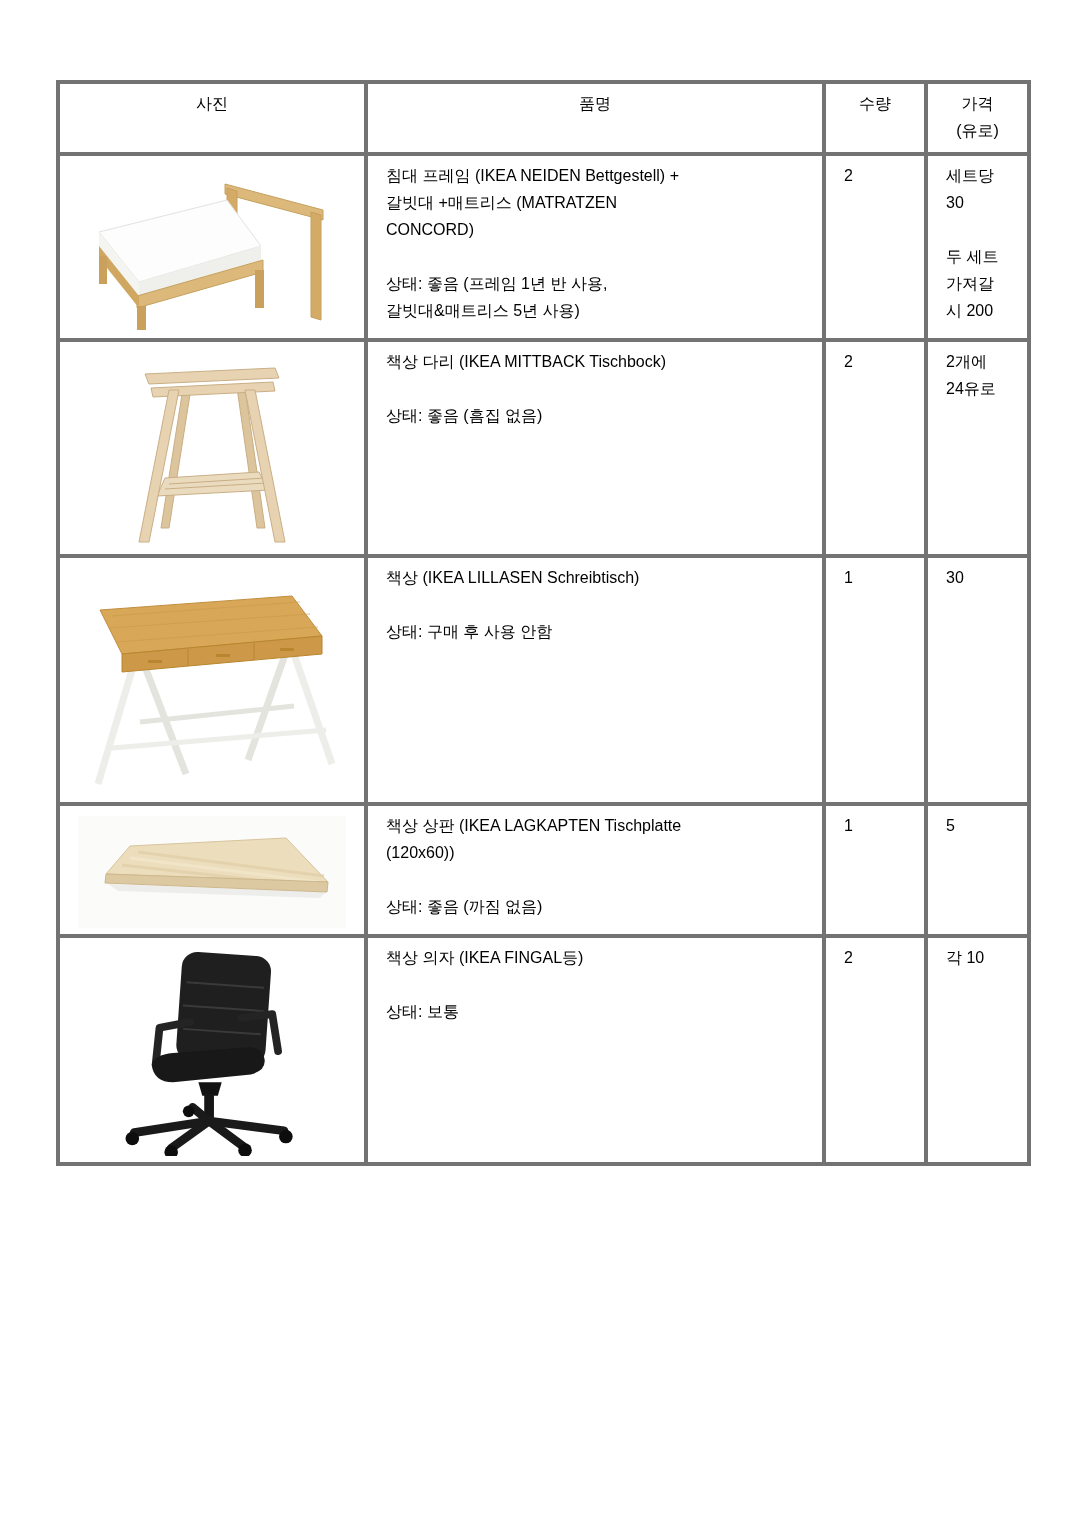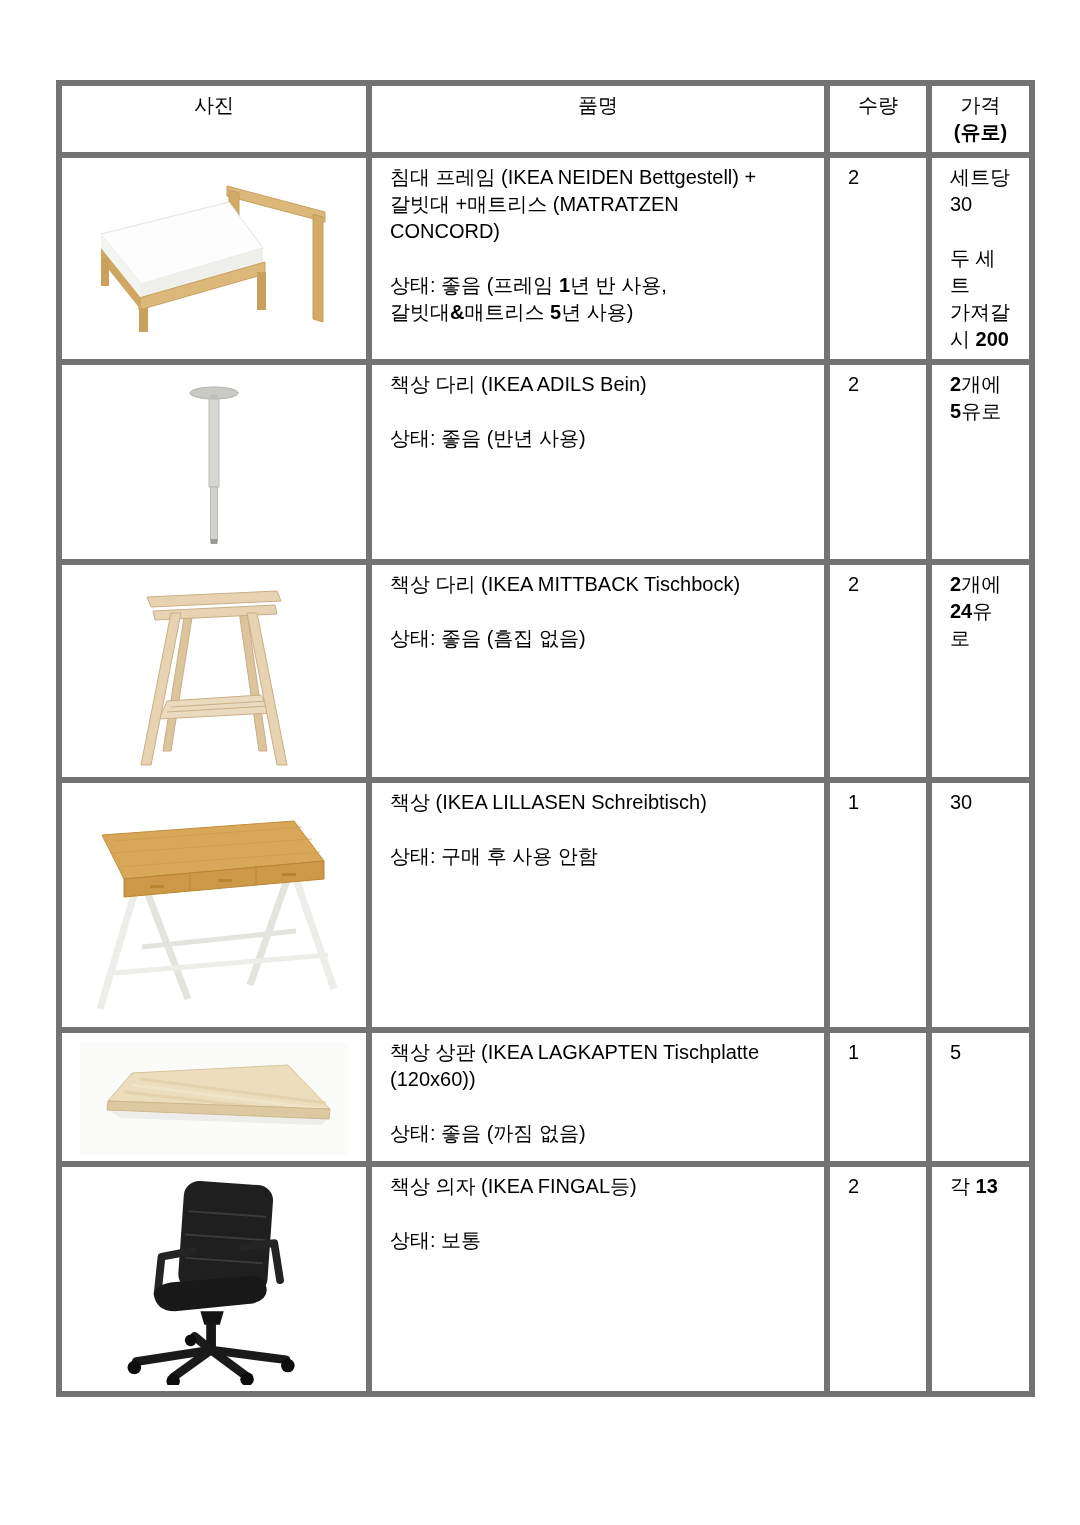--- a/index.html
+++ b/index.html
@@ -9,33 +9,33 @@
     background:#ffffff;
     font-family:"Liberation Sans", sans-serif;
     color:#000;
     overflow:hidden;
   }
   table.listing{
     position:absolute;left:56px;top:80px;
     border-collapse:collapse;table-layout:fixed;
   }
   table.listing th, table.listing td{
-    border:6px solid #737373;
+    border:4px solid #737373;
     vertical-align:top;
     padding:6px 18px;
-    font-size:20px;
+    font-size:16px;
     line-height:27px;
     font-weight:normal;
   }
   table.listing th{text-align:center;}
   td.name-cell, td.price-cell{white-space:pre-line;text-align:left;margin-left:17px;}
   td.qty-cell{text-align:left;}
   td.photo-cell{padding:0;text-align:center;}
   td.photo-cell svg{display:block;margin:0 auto;}
-  b{font-weight:bold;}
+  b{font-weight:normal;}
 </style>
 </head>
 <body>
 
 <div class="page">
   <table class="listing">
     <colgroup>
       <col style="width:284px">
         <col style="width:458px">
         <col style="width:102px">
@@ -74,37 +74,20 @@
 갈빗대</span><b>&amp;</b><span>매트리스 </span><b>5</b><span>년 사용)</span></td>
       <td class="qty-cell">2</td>
       <td class="price-cell"><span>세트당
 30
 
 두 세트
 가져갈
 시 </span><b>200</b></td>
     </tr>
 
-    <tr style="height:196px">
-      <td class="photo-cell">
-        <svg width="120" height="172" viewBox="0 0 120 172" style="margin-top:10px">
-          <ellipse cx="60" cy="12" rx="24" ry="6" fill="#c9c9c6" stroke="#b0b0ad" stroke-width="1"></ellipse>
-          <rect x="56" y="14" width="8" height="6" fill="#bebebb"></rect>
-          <rect x="55" y="18" width="10" height="88" fill="#d6d6d3" stroke="#bcbcb9" stroke-width="1"></rect>
-          <rect x="56.5" y="106" width="7" height="54" fill="#d2d2cf" stroke="#b8b8b5" stroke-width="1"></rect>
-          <rect x="56.5" y="158" width="7" height="5" fill="#9a9a97"></rect>
-        </svg>
-      </td>
-      <td class="name-cell"><span>책상 다리 (IKEA ADILS Bein)
-
-상태: 좋음 (반년 사용)</span></td>
-      <td class="qty-cell">2</td>
-      <td class="price-cell"><b>2</b><span>개에
-</span><b>5</b><span>유로</span></td>
-    </tr>
 
     <tr style="height:195px">
       <td class="photo-cell">
         <svg width="190" height="188" viewBox="0 0 190 188" style="margin-top:12px">
           <polygon points="66,28 74,28 52,168 44,168" fill="#dcc49d" stroke="#c9ae85" stroke-width="1"></polygon>
           <polygon points="120,28 128,28 148,168 140,168" fill="#dcc49d" stroke="#c9ae85" stroke-width="1"></polygon>
           <polygon points="28,14 158,8 162,18 32,24" fill="#e7d3b2" stroke="#c9ae85" stroke-width="1"></polygon>
           <polygon points="34,28 156,22 158,31 36,37" fill="#e7d3b2" stroke="#c9ae85" stroke-width="1"></polygon>
           <polygon points="48,118 142,112 152,130 40,136" fill="#eadbbf" stroke="#c9ae85" stroke-width="1"></polygon>
           <line x1="52" y1="124" x2="148" y2="118" stroke="#c9ae85" stroke-width="1"></line>
@@ -194,17 +177,17 @@
           <circle cx="78" cy="208" r="7" fill="#0d0d0d"></circle>
           <circle cx="154" cy="206" r="7" fill="#0d0d0d"></circle>
           <circle cx="196" cy="192" r="7" fill="#0d0d0d"></circle>
           <circle cx="96" cy="166" r="6" fill="#0d0d0d"></circle>
         </svg>
       </td>
       <td class="name-cell"><span>책상 의자 (IKEA FINGAL등)
 
 상태: 보통</span></td>
       <td class="qty-cell">2</td>
-      <td class="price-cell"><span>각 </span><b>13</b></td>
+      <td class="price-cell"><span>각 </span><b>10</b></td>
     </tr>
   </tbody>
     </table>
 </div>
 
 </body></html>

